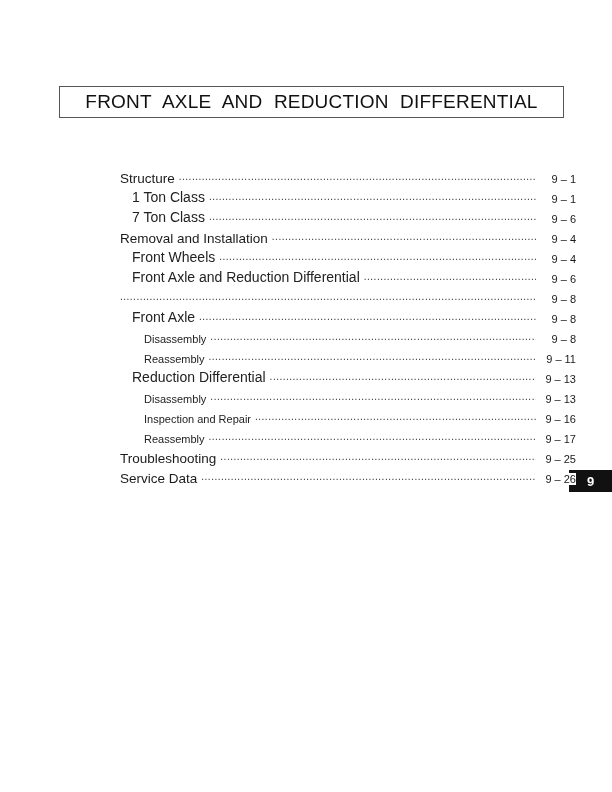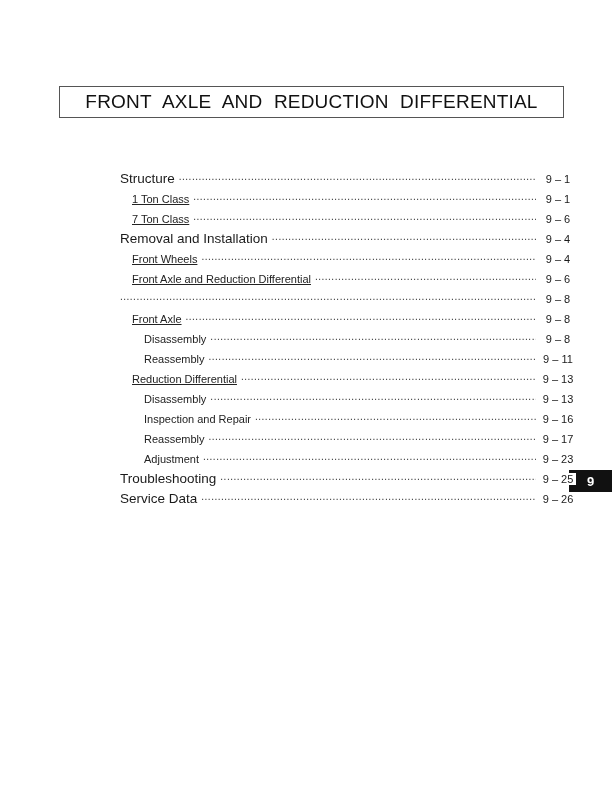--- a/index.html
+++ b/index.html
@@ -7,23 +7,23 @@
            font-family:"Liberation Sans", sans-serif; color:#1a1a1a; }
     .title-box { position:absolute; left:59px; top:86px; width:505px; height:32px;
                  border:1px solid #555; box-sizing:border-box;
                  display:flex; align-items:center; justify-content:center; }
     .title-box span { font-size:19px; word-spacing:6px; letter-spacing:0.2px; color:#111; }
     .toc { position:absolute; left:84px; top:166px; width:456px;margin-left:36px; }
     .row { position:relative; height:20px; display:flex; align-items:flex-end; }
     .row .label { white-space:nowrap; background:#fff; padding-right:4px; position:relative; z-index:1; }
     .row .dots { flex:1; overflow:hidden; white-space:nowrap; color:#333; font-size:10px; letter-spacing:0.5px; line-height:14px; margin-bottom:2px; }
     .row .dots::before { content:"........................................................................................................................................................................................................................"; }
-    .row .page { white-space:nowrap; background:#fff; padding-left:4px; position:relative; z-index:1; font-size:11px; width:36px; text-align:center; margin-bottom:1px; }
+    .row .page { white-space:nowrap; background:#fff; padding-left:4px; position:relative; z-index:1; font-size:11px; width:36px; text-align:right; margin-bottom:1px; }
     .lvl0 .label { font-size:13.5px; margin-bottom:0px; }
-    .lvl1 .label { font-size:11px; padding-left:12px; margin-bottom:1px;text-decoration:underline; }
+    .lvl1 .label { font-size:14px; padding-left:12px; margin-bottom:1px; }
     .lvl2 .label { font-size:11px; padding-left:24px; margin-bottom:1px; }
     .lvl1 .label, .lvl2 .label { color:#222; }
     .tab { position:absolute; left:569px; top:470px; width:43px; height:22px; background:#111;
            color:#fff; font-weight:bold; font-size:13px; display:flex; align-items:center; justify-content:center; }
   </style>
 </head>
 <body>
 
 <div class="title-box">
   <span>FRONT  AXLE  AND  REDUCTION  DIFFERENTIAL</span>
@@ -92,25 +92,20 @@
   <div class="row lvl2">
       <span class="label">Inspection and Repair</span>
       <span class="dots"></span>
       <span class="page">9 – 16</span>
     </div>
   <div class="row lvl2">
       <span class="label">Reassembly</span>
       <span class="dots"></span>
       <span class="page">9 – 17</span>
     </div>
-  <div class="row lvl2">
-      <span class="label">Adjustment</span>
-      <span class="dots"></span>
-      <span class="page">9 – 23</span>
-    </div>
   <div class="row lvl0">
       <span class="label">Troubleshooting</span>
       <span class="dots"></span>
       <span class="page">9 – 25</span>
     </div>
   <div class="row lvl0">
       <span class="label">Service Data</span>
       <span class="dots"></span>
       <span class="page">9 – 26</span>
     </div>

